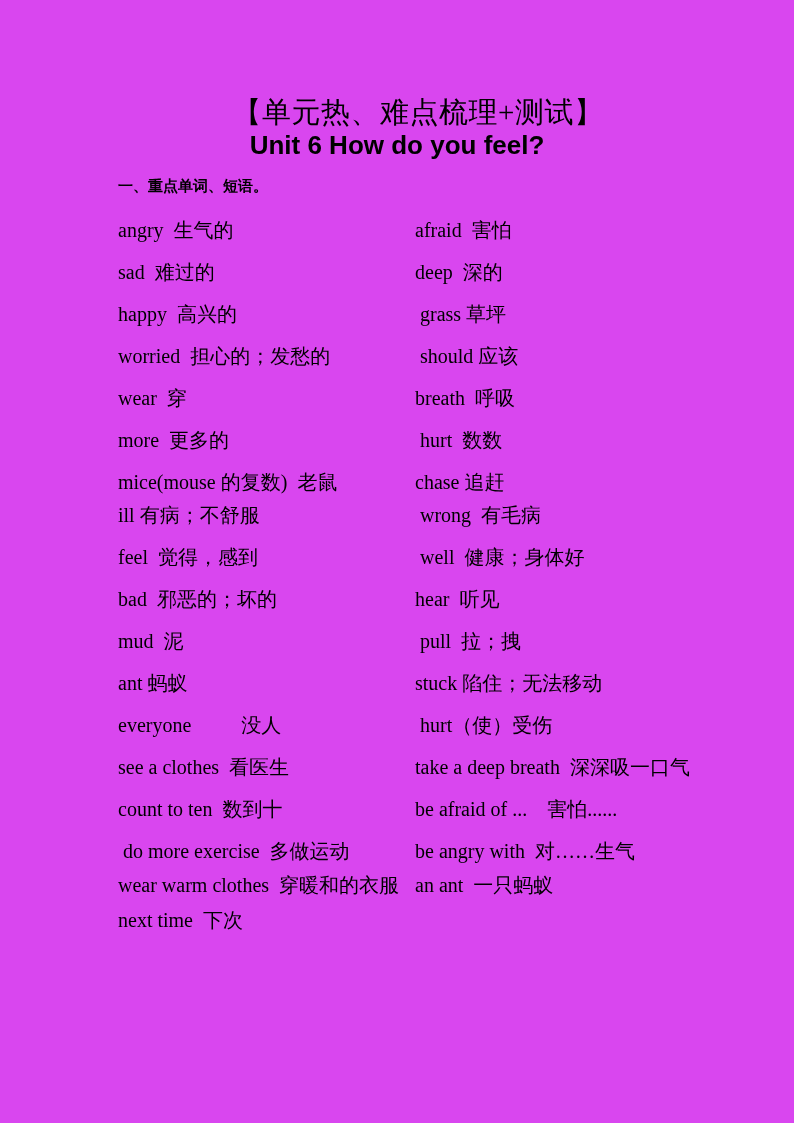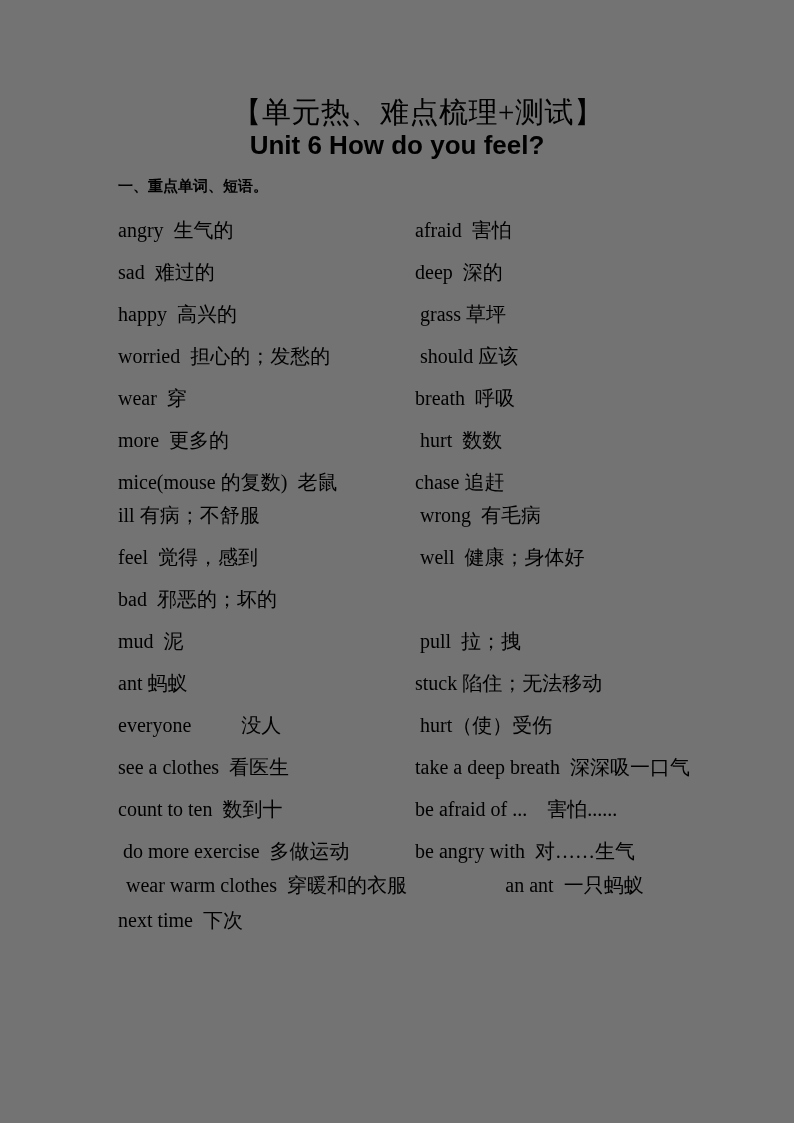--- a/index.html
+++ b/index.html
@@ -6,21 +6,21 @@
   body {
     width: 794px; height: 1123px;
     background: #ffffff;
     color: #000000;
     font-family: "Liberation Serif", "DejaVu Serif", serif;
   }
   .page {
     position: relative;
     width: 794px; height: 1123px;
     overflow: hidden;
-    background: #737373;
+    background: #d946ef;
   }
   .doc-title {
     margin-top: 94px;
     text-align: center;
     padding-left: 42px;
     font-size: 29px;
     font-weight: 400;
     letter-spacing: 0.5px;
     line-height: 36px;
     white-space: pre;
@@ -44,42 +44,42 @@
   .vocab-row {
     display: grid;
     grid-template-columns: 297px 1fr;
     font-size: 20px;
     line-height: 20px;
     margin-top: 22px;
     white-space: pre-wrap;
   }
   .vocab-row:first-child { margin-top: 0; }
   .vocab-row:nth-child(8)  { margin-top: 13px; }
-  .vocab-row:nth-child(17) { margin-top: 14px; text-align: center; }
+  .vocab-row:nth-child(17) { margin-top: 14px; }
   .vocab-row:nth-child(18) { margin-top: 15px; }
   .vocab-cell { min-height: 20px; }
 </style>
 </head>
 <body>
 
 <div class="page">
   <div class="doc-title">【单元热、难点梳理+测试】</div>
   <div class="doc-subtitle">Unit 6 How do you feel?</div>
   <div class="section-heading">一、重点单词、短语。</div>
   <div class="vocab" id="vocab-list">
       <div class="vocab-row"><div class="vocab-cell">angry  生气的</div><div class="vocab-cell">afraid  害怕</div></div>
       <div class="vocab-row"><div class="vocab-cell">sad  难过的</div><div class="vocab-cell">deep  深的</div></div>
       <div class="vocab-row"><div class="vocab-cell">happy  高兴的</div><div class="vocab-cell"> grass 草坪</div></div>
       <div class="vocab-row"><div class="vocab-cell">worried  担心的；发愁的</div><div class="vocab-cell"> should 应该</div></div>
       <div class="vocab-row"><div class="vocab-cell">wear  穿</div><div class="vocab-cell">breath  呼吸</div></div>
       <div class="vocab-row"><div class="vocab-cell">more  更多的</div><div class="vocab-cell"> hurt  数数</div></div>
       <div class="vocab-row"><div class="vocab-cell">mice(mouse 的复数)  老鼠</div><div class="vocab-cell">chase 追赶</div></div>
       <div class="vocab-row"><div class="vocab-cell">ill 有病；不舒服</div><div class="vocab-cell"> wrong  有毛病</div></div>
       <div class="vocab-row"><div class="vocab-cell">feel  觉得，感到</div><div class="vocab-cell"> well  健康；身体好</div></div>
-      <div class="vocab-row"><div class="vocab-cell">bad  邪恶的；坏的</div></div>
+      <div class="vocab-row"><div class="vocab-cell">bad  邪恶的；坏的</div><div class="vocab-cell">hear  听见</div></div>
       <div class="vocab-row"><div class="vocab-cell">mud  泥</div><div class="vocab-cell"> pull  拉；拽</div></div>
       <div class="vocab-row"><div class="vocab-cell">ant 蚂蚁</div><div class="vocab-cell">stuck 陷住；无法移动</div></div>
       <div class="vocab-row"><div class="vocab-cell">everyone          没人</div><div class="vocab-cell"> hurt（使）受伤</div></div>
       <div class="vocab-row"><div class="vocab-cell">see a clothes  看医生</div><div class="vocab-cell">take a deep breath  深深吸一口气</div></div>
       <div class="vocab-row"><div class="vocab-cell">count to ten  数到十</div><div class="vocab-cell">be afraid of ...    害怕......</div></div>
       <div class="vocab-row"><div class="vocab-cell"> do more exercise  多做运动</div><div class="vocab-cell">be angry with  对……生气</div></div>
       <div class="vocab-row"><div class="vocab-cell">wear warm clothes  穿暖和的衣服</div><div class="vocab-cell">an ant  一只蚂蚁</div></div>
       <div class="vocab-row"><div class="vocab-cell">next time  下次</div><div class="vocab-cell"></div></div>
     </div>
 </div>

